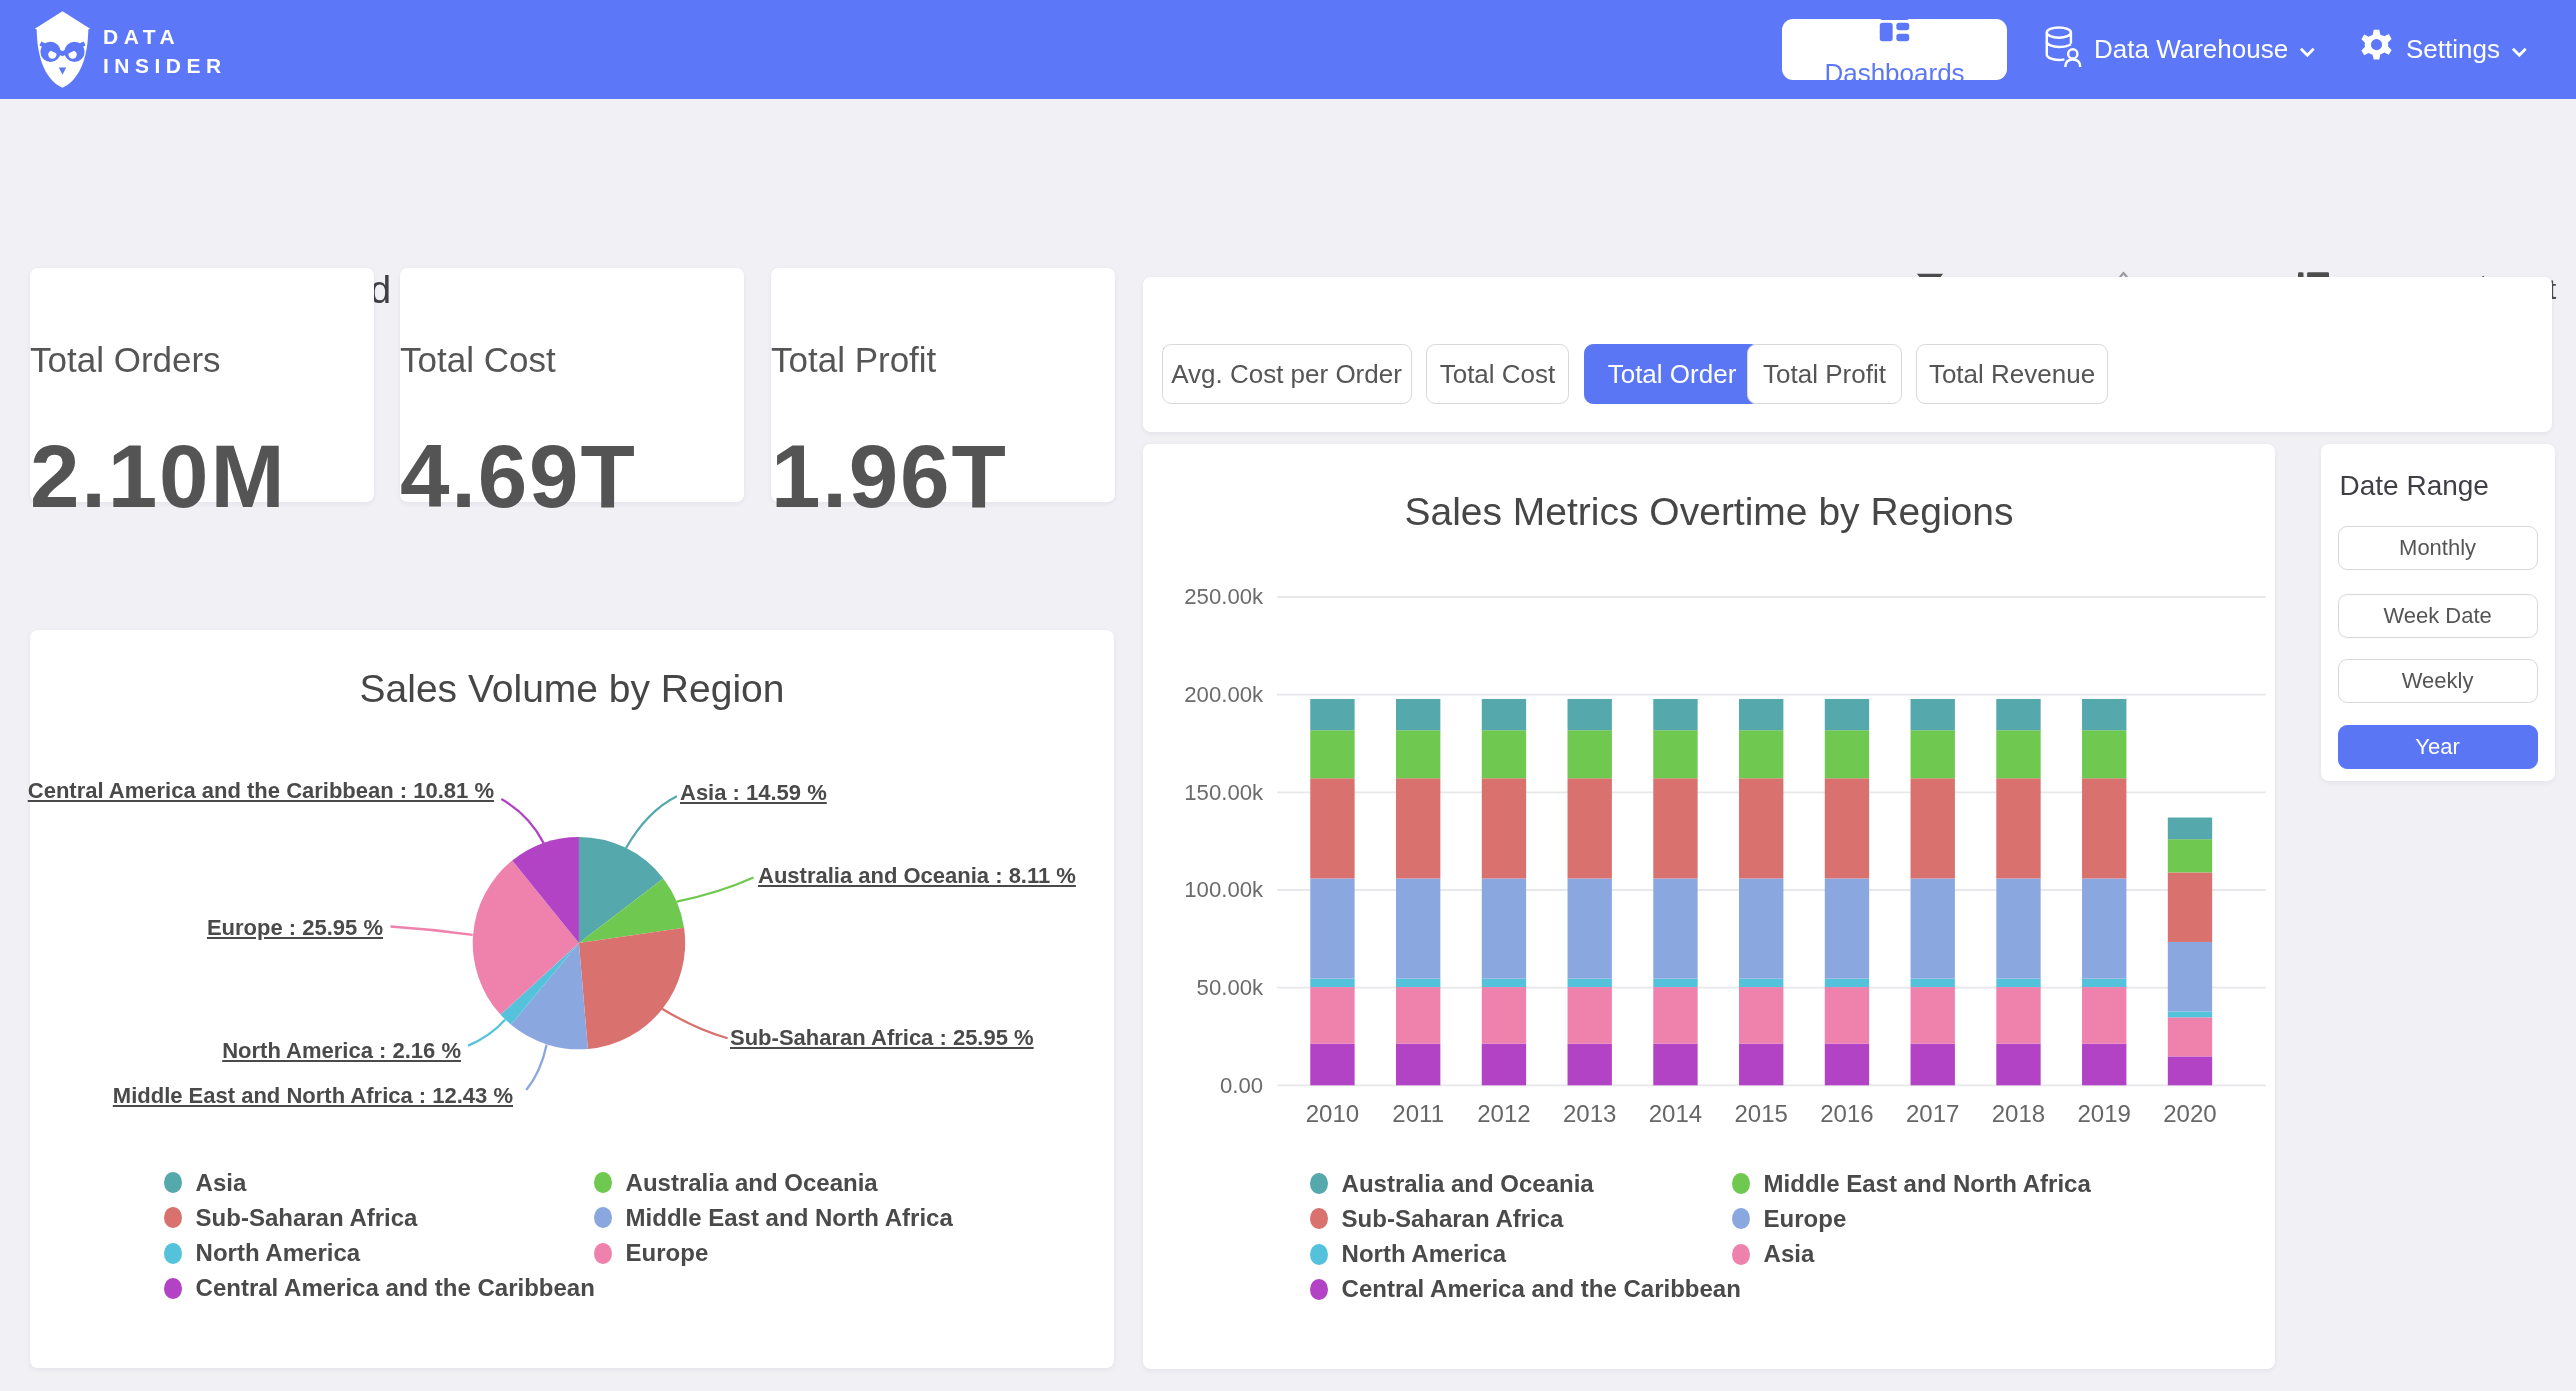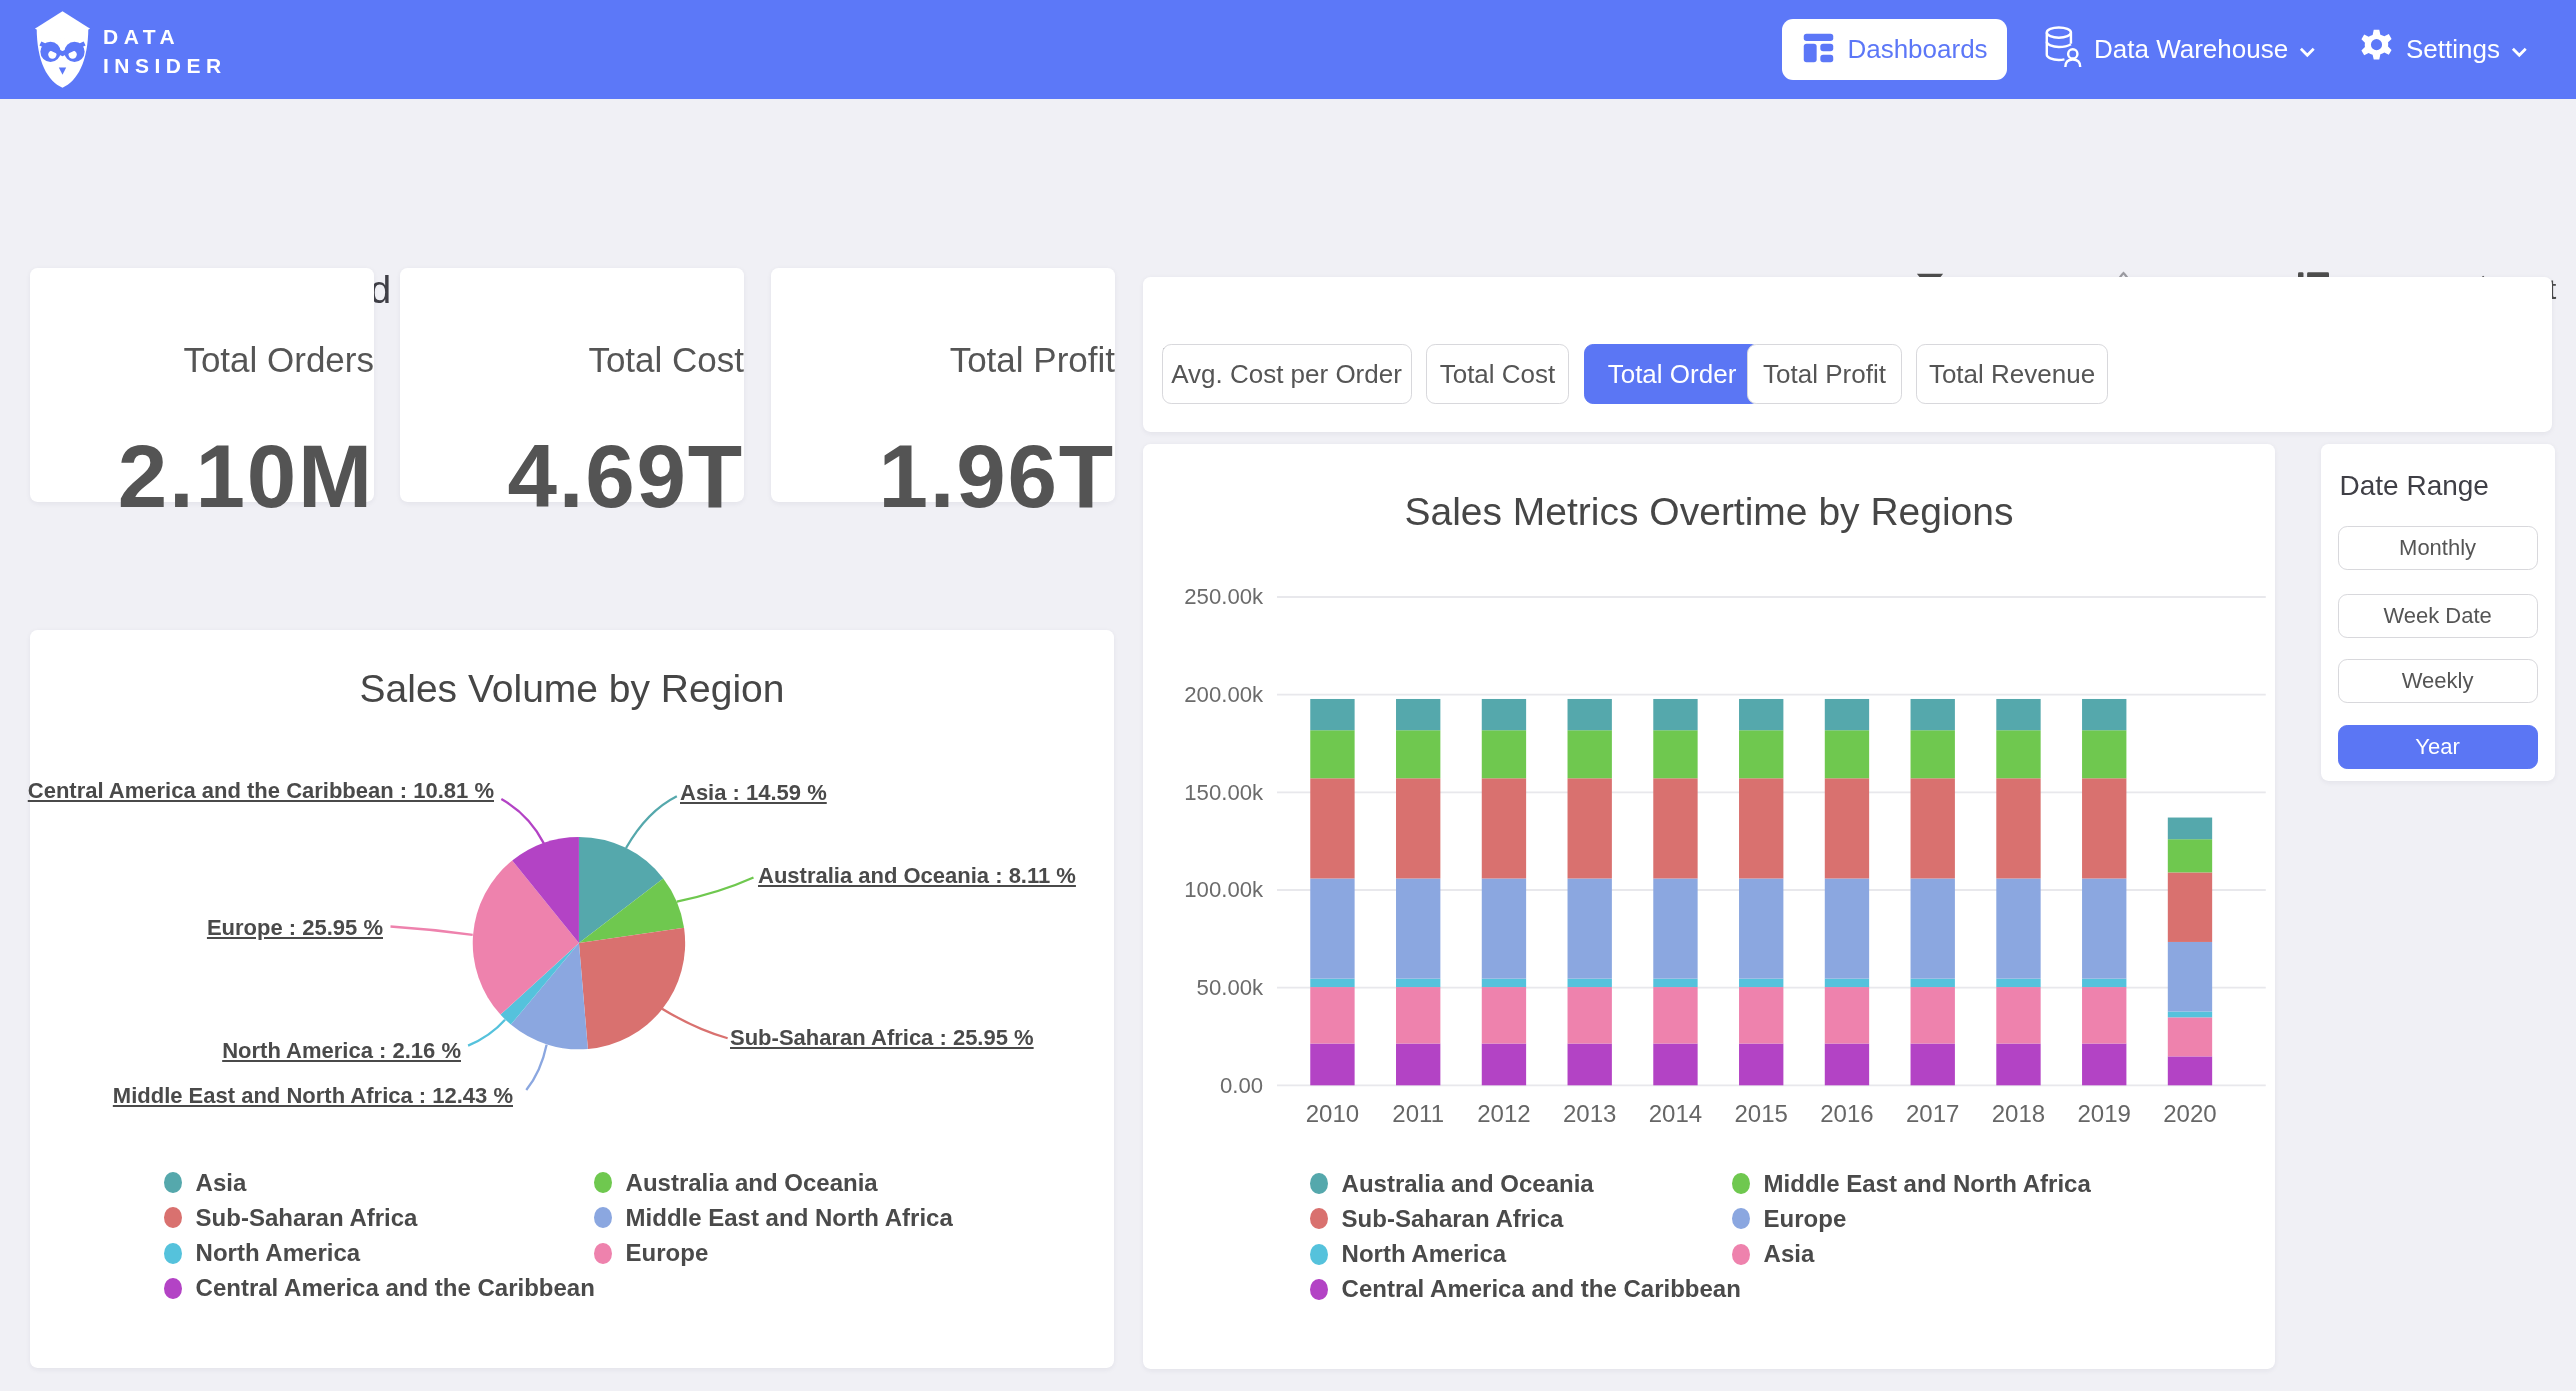--- a/index.html
+++ b/index.html
@@ -4,38 +4,38 @@
 <style>
   * { margin:0; padding:0; box-sizing:border-box; }
   html,body { width:2576px; height:1391px; }
   body { position:relative; background:#F0F0F5; font-family:"Liberation Sans", sans-serif; color:#4A4A4A; overflow:hidden; }
 
   
   .navbar { position:absolute; left:0; top:0; width:2576px; height:99px; background:#5C78F8; }
   .logo { position:absolute; left:33px; top:10.2px; display:flex; align-items:center; }
   .logo-text { margin-left:11px; color:#fff; font-weight:bold; font-size:21px; letter-spacing:5.5px; line-height:29px; }
   .nav-pill { position:absolute; left:1782px; top:18.5px; width:225px; height:61px; background:#fff; border-radius:11px;
-              display:flex; align-items:center; justify-content:center; gap:11px; cursor:pointer; }
+              display:flex; align-items:center; justify-content:center; gap:11px; cursor:pointer;flex-direction:column; }
   .nav-pill span.lbl { color:#5C77F7; font-size:26px; font-weight:500; }
   .nav-item { position:absolute; top:0; height:99px; display:flex; align-items:center; gap:11px; color:#fff; font-size:26px; cursor:pointer; }
   .nav-item.dw { left:2044px; }
   .nav-item.st { left:2358px; }
 
   
   .page-header { position:absolute; left:0; top:99px; width:2576px; height:148px; }
   .back-btn { position:absolute; left:30.5px; top:176px; width:31px; height:31px; cursor:pointer; }
   .page-title { position:absolute; left:92px; top:169px; font-size:39px; color:#3F3F46; }
   .hdr-action { position:absolute; top:172px; display:flex; align-items:center; gap:13px; font-size:28px; color:#4A4A4A; cursor:pointer; }
   .a-filter { left:1915px; } .a-boost { left:2108px; } .a-options { left:2298px; } .a-edit { left:2464px; }
   .boost-label { color:#9B9BA1; }
   .boost-off { color:#ADB8F5; font-weight:bold; }
 
   
   .card { position:absolute; background:#fff; border-radius:7.4px; box-shadow:0 1.8px 5.5px rgba(30,30,70,.06); }
-  .kpi-card { width:344px; height:234px; top:268px; text-align:right; }
+  .kpi-card { width:344px; height:234px; top:268px; text-align:left; }
   .kpi-label { position:absolute; width:100%; top:72px; font-size:35px; color:#555; }
   .kpi-value { position:absolute; width:100%; top:157px; font-size:89px; font-weight:600; color:#545454; letter-spacing:1.8px; }
 
   .metric-card { left:1143px; top:277px; width:1409px; height:155px; }
   .metric-label { position:absolute; left:18.5px; top:22px; font-size:26px; color:#3F3F46;margin-top:43px; }
   .chip { position:absolute; top:67px; height:60px; background:#fff; border:1.8px solid #D8D8DC; border-radius:9.2px;
           color:#555; font-size:26px; display:flex; align-items:center; justify-content:center; cursor:pointer; }
   .chip.selected { background:#5B76F4; border-color:#5B76F4; color:#fff; }
 
   .pie-card { left:30px; top:630px; width:1084px; height:738px; }

